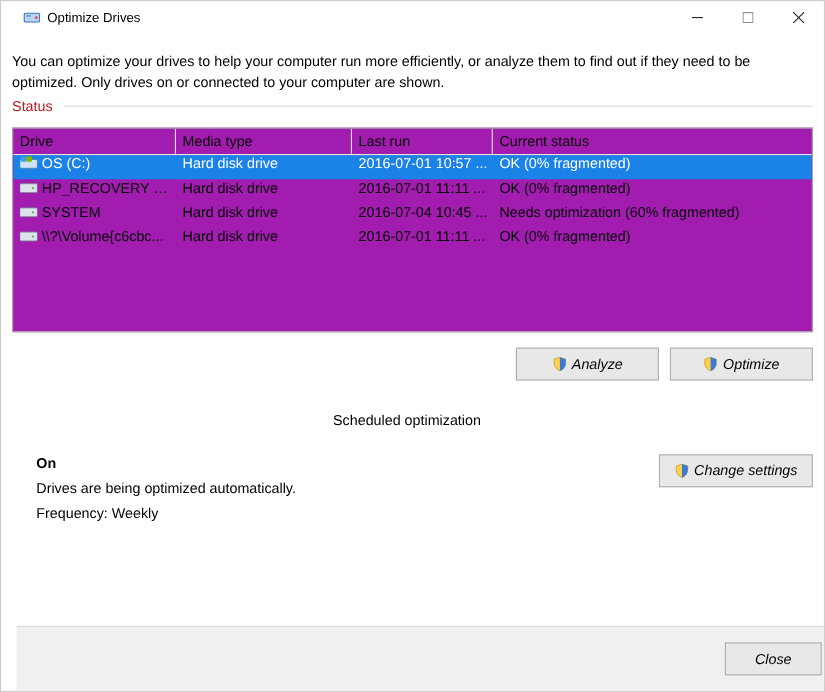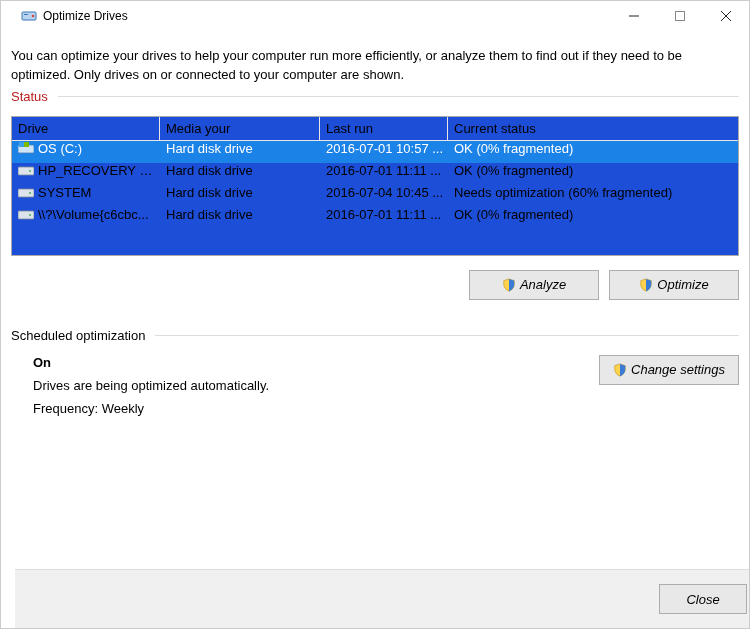--- a/index.html
+++ b/index.html
@@ -75,24 +75,24 @@
     color: #b91c1c;
     padding-right: 10px;
   }
   .status-label-line .line, .section-line .line, .scheduled-line .line {
     flex: 1;
     height: 1px;
     background: #dcdcdc;
   }
   .listbox {
     border: 1px solid #aaa;
-    height: 140px;
+    height: 186px;
     box-sizing: border-box;
     overflow: hidden;
-    background: #1d4ed8;
+    background: #a21caf;
   }
   .lh {
     display: flex;
     height: 24px;
     align-items: center;
     font-size: 13px;
     color: #000;
     user-select: none;
   }
   .lh .col {
@@ -160,21 +160,22 @@
     font-style: italic;
   }
   .shield {
     width: 14px;
     height: 14px;
     flex-shrink: 0;
   }
   .sched-block .scheduled-line {
     display: flex;
     align-items: center;
-    margin-bottom: 12px;
+    margin-bottom: 24px;
+    flex-direction: column;
   }
   .sched-block .scheduled-line .lbl {
     font-size: 13px;
     padding-right: 10px;
   }
   .sched-row {
     display: flex;
     padding-left: 22px;
   }
   .sched-info {
@@ -241,21 +242,21 @@
     <div class="desc">You can optimize your drives to help your computer run more efficiently, or analyze them to find out if they need to be optimized. Only drives on or connected to your computer are shown.</div>
 
     <div class="status-label-line">
       <span class="lbl">Status</span>
       <span class="line"></span>
     </div>
 
     <div class="listbox">
       <div class="lh">
         <div class="col c-drive">Drive</div>
-        <div class="col c-media">Media your</div>
+        <div class="col c-media">Media type</div>
         <div class="col c-run">Last run</div>
         <div class="col c-status last">Current status</div>
       </div>
       <div id="rows">
           <div class="row selected">
             <div class="cell c-drive">
               <svg class="drive-icon" viewBox="0 0 16 12">
                 <rect x="0" y="3" width="16" height="8" rx="1" fill="#cfe4f8" stroke="#4a7fb5" stroke-width="0.8"></rect>
                 <rect x="1" y="0" width="5" height="5" fill="#3aa0e8"></rect>
                 <rect x="6" y="0" width="5" height="5" fill="#7fba00"></rect>

